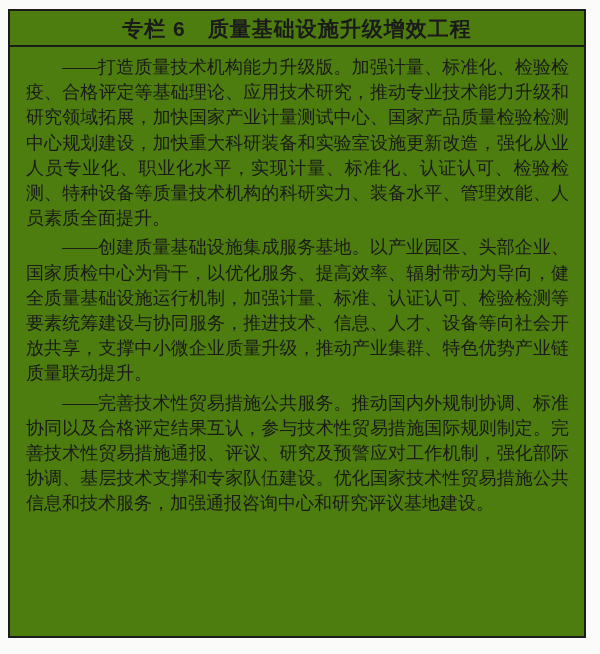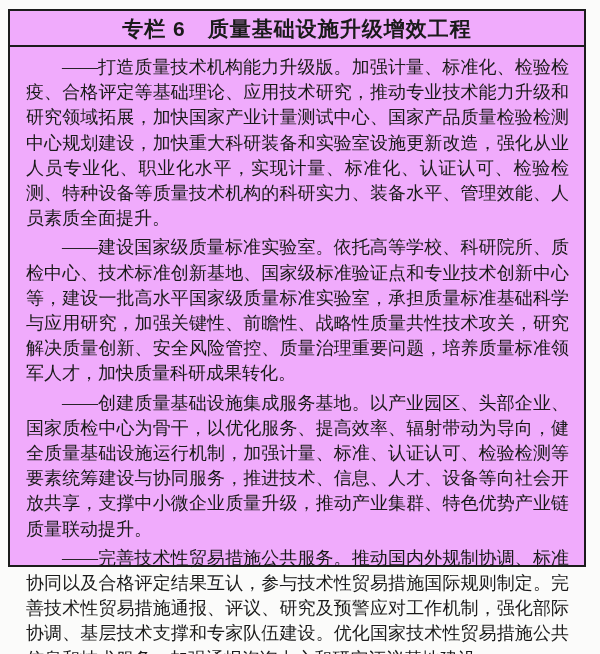--- a/index.html
+++ b/index.html
@@ -15,23 +15,23 @@
   .page {
     position: relative;
     width: 600px;
     height: 654px;
   }
   .panel {
     position: absolute;
     left: 8px;
     top: 9px;
     width: 578px;
-    height: 558px;
+    height: 629px;
     border: 2px solid #1c1c1c;
-    background: #f0abfc;
+    background: #4d7c0f;
     box-sizing: border-box;
   }
   .panel-title {
     border-bottom: 2px solid #1c1c1c;
     text-align: center;
     font-weight: 700;
     font-size: 21px;
     line-height: 23px;
     padding: 6px 0 5px 0;
     letter-spacing: 1px;
@@ -50,18 +50,17 @@
   }
 </style>
 </head>
 <body>
 
 <div class="page">
   <div class="panel">
     <div class="panel-title">专栏 6　质量基础设施升级增效工程</div>
     <div class="panel-body">
       <p class="para">——打造质量技术机构能力升级版。加强计量、标准化、检验检疫、合格评定等基础理论、应用技术研究，推动专业技术能力升级和研究领域拓展，加快国家产业计量测试中心、国家产品质量检验检测中心规划建设，加快重大科研装备和实验室设施更新改造，强化从业人员专业化、职业化水平，实现计量、标准化、认证认可、检验检测、特种设备等质量技术机构的科研实力、装备水平、管理效能、人员素质全面提升。</p>
-      <p class="para">——建设国家级质量标准实验室。依托高等学校、科研院所、质检中心、技术标准创新基地、国家级标准验证点和专业技术创新中心等，建设一批高水平国家级质量标准实验室，承担质量标准基础科学与应用研究，加强关键性、前瞻性、战略性质量共性技术攻关，研究解决质量创新、安全风险管控、质量治理重要问题，培养质量标准领军人才，加快质量科研成果转化。</p>
       <p class="para">——创建质量基础设施集成服务基地。以产业园区、头部企业、国家质检中心为骨干，以优化服务、提高效率、辐射带动为导向，健全质量基础设施运行机制，加强计量、标准、认证认可、检验检测等要素统筹建设与协同服务，推进技术、信息、人才、设备等向社会开放共享，支撑中小微企业质量升级，推动产业集群、特色优势产业链质量联动提升。</p>
       <p class="para">——完善技术性贸易措施公共服务。推动国内外规制协调、标准协同以及合格评定结果互认，参与技术性贸易措施国际规则制定。完善技术性贸易措施通报、评议、研究及预警应对工作机制，强化部际协调、基层技术支撑和专家队伍建设。优化国家技术性贸易措施公共信息和技术服务，加强通报咨询中心和研究评议基地建设。</p>
     </div>
   </div>
 </div>
 
 </body></html>

